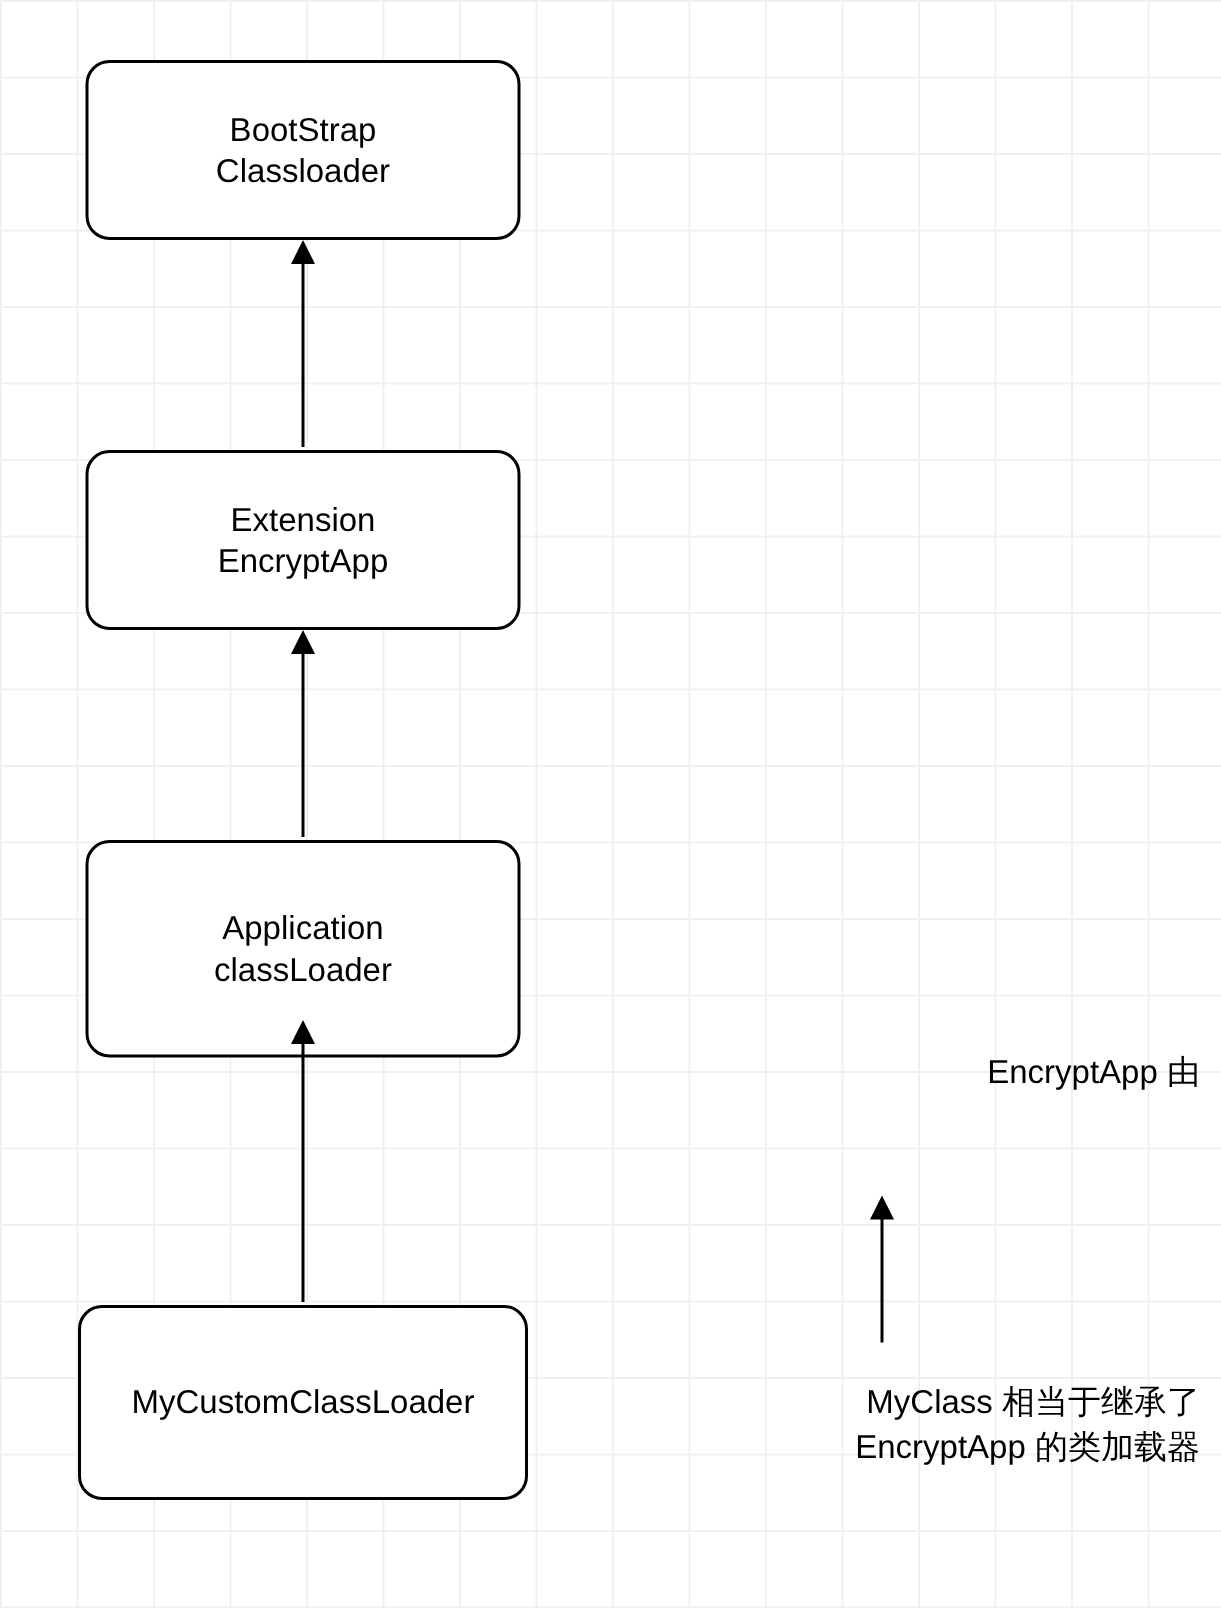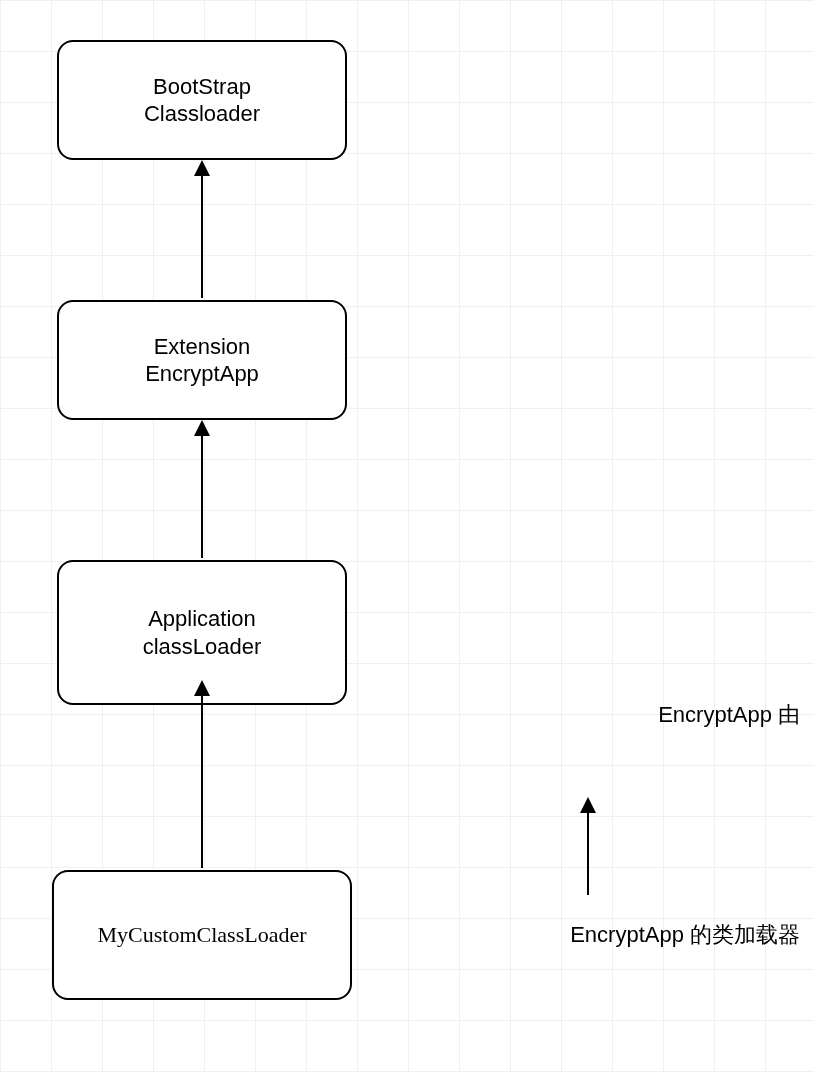--- a/index.html
+++ b/index.html
@@ -62,29 +62,30 @@
 <div class="node" style="left:57px; top:300px; width:290px; height:120px; font-size:22px;">
   <span>Extension</span>
   <span>EncryptApp</span>
 </div>
 
 <div class="node" style="left:57px; top:560px; width:290px; height:145px; font-size:22px;">
   <span>Application</span>
   <span>classLoader</span>
 </div>
 
-<div class="node" style="left:52px; top:870px; width:300px; height:130px; font-size:22px;font-family:Liberation Serif, serif;">
+<div class="node" style="left:52px; top:870px; width:300px; height:130px; font-size:22px;">
   <span>MyCustomClassLoader</span>
 </div>
 
 <div class="label" style="left:380px; top:700px; width:420px; font-size:22px; line-height:1.35;">
   <span style="display:block;">EncryptApp 由</span>
 </div>
 
 <div class="label" style="left:380px; top:920px; width:420px; font-size:22px; line-height:1.35;">
+  <span style="display:block;">MyClass 相当于继承了</span>
   <span style="display:block;">EncryptApp 的类加载器</span>
 </div>
 
 <svg class="arrows">
   <defs>
     <marker id="arrowhead" markerWidth="12" markerHeight="12" refX="6" refY="6" orient="auto">
       <path d="M2,2 L10,6 L2,10 Z" fill="#000"></path>
     </marker>
   </defs>
 

